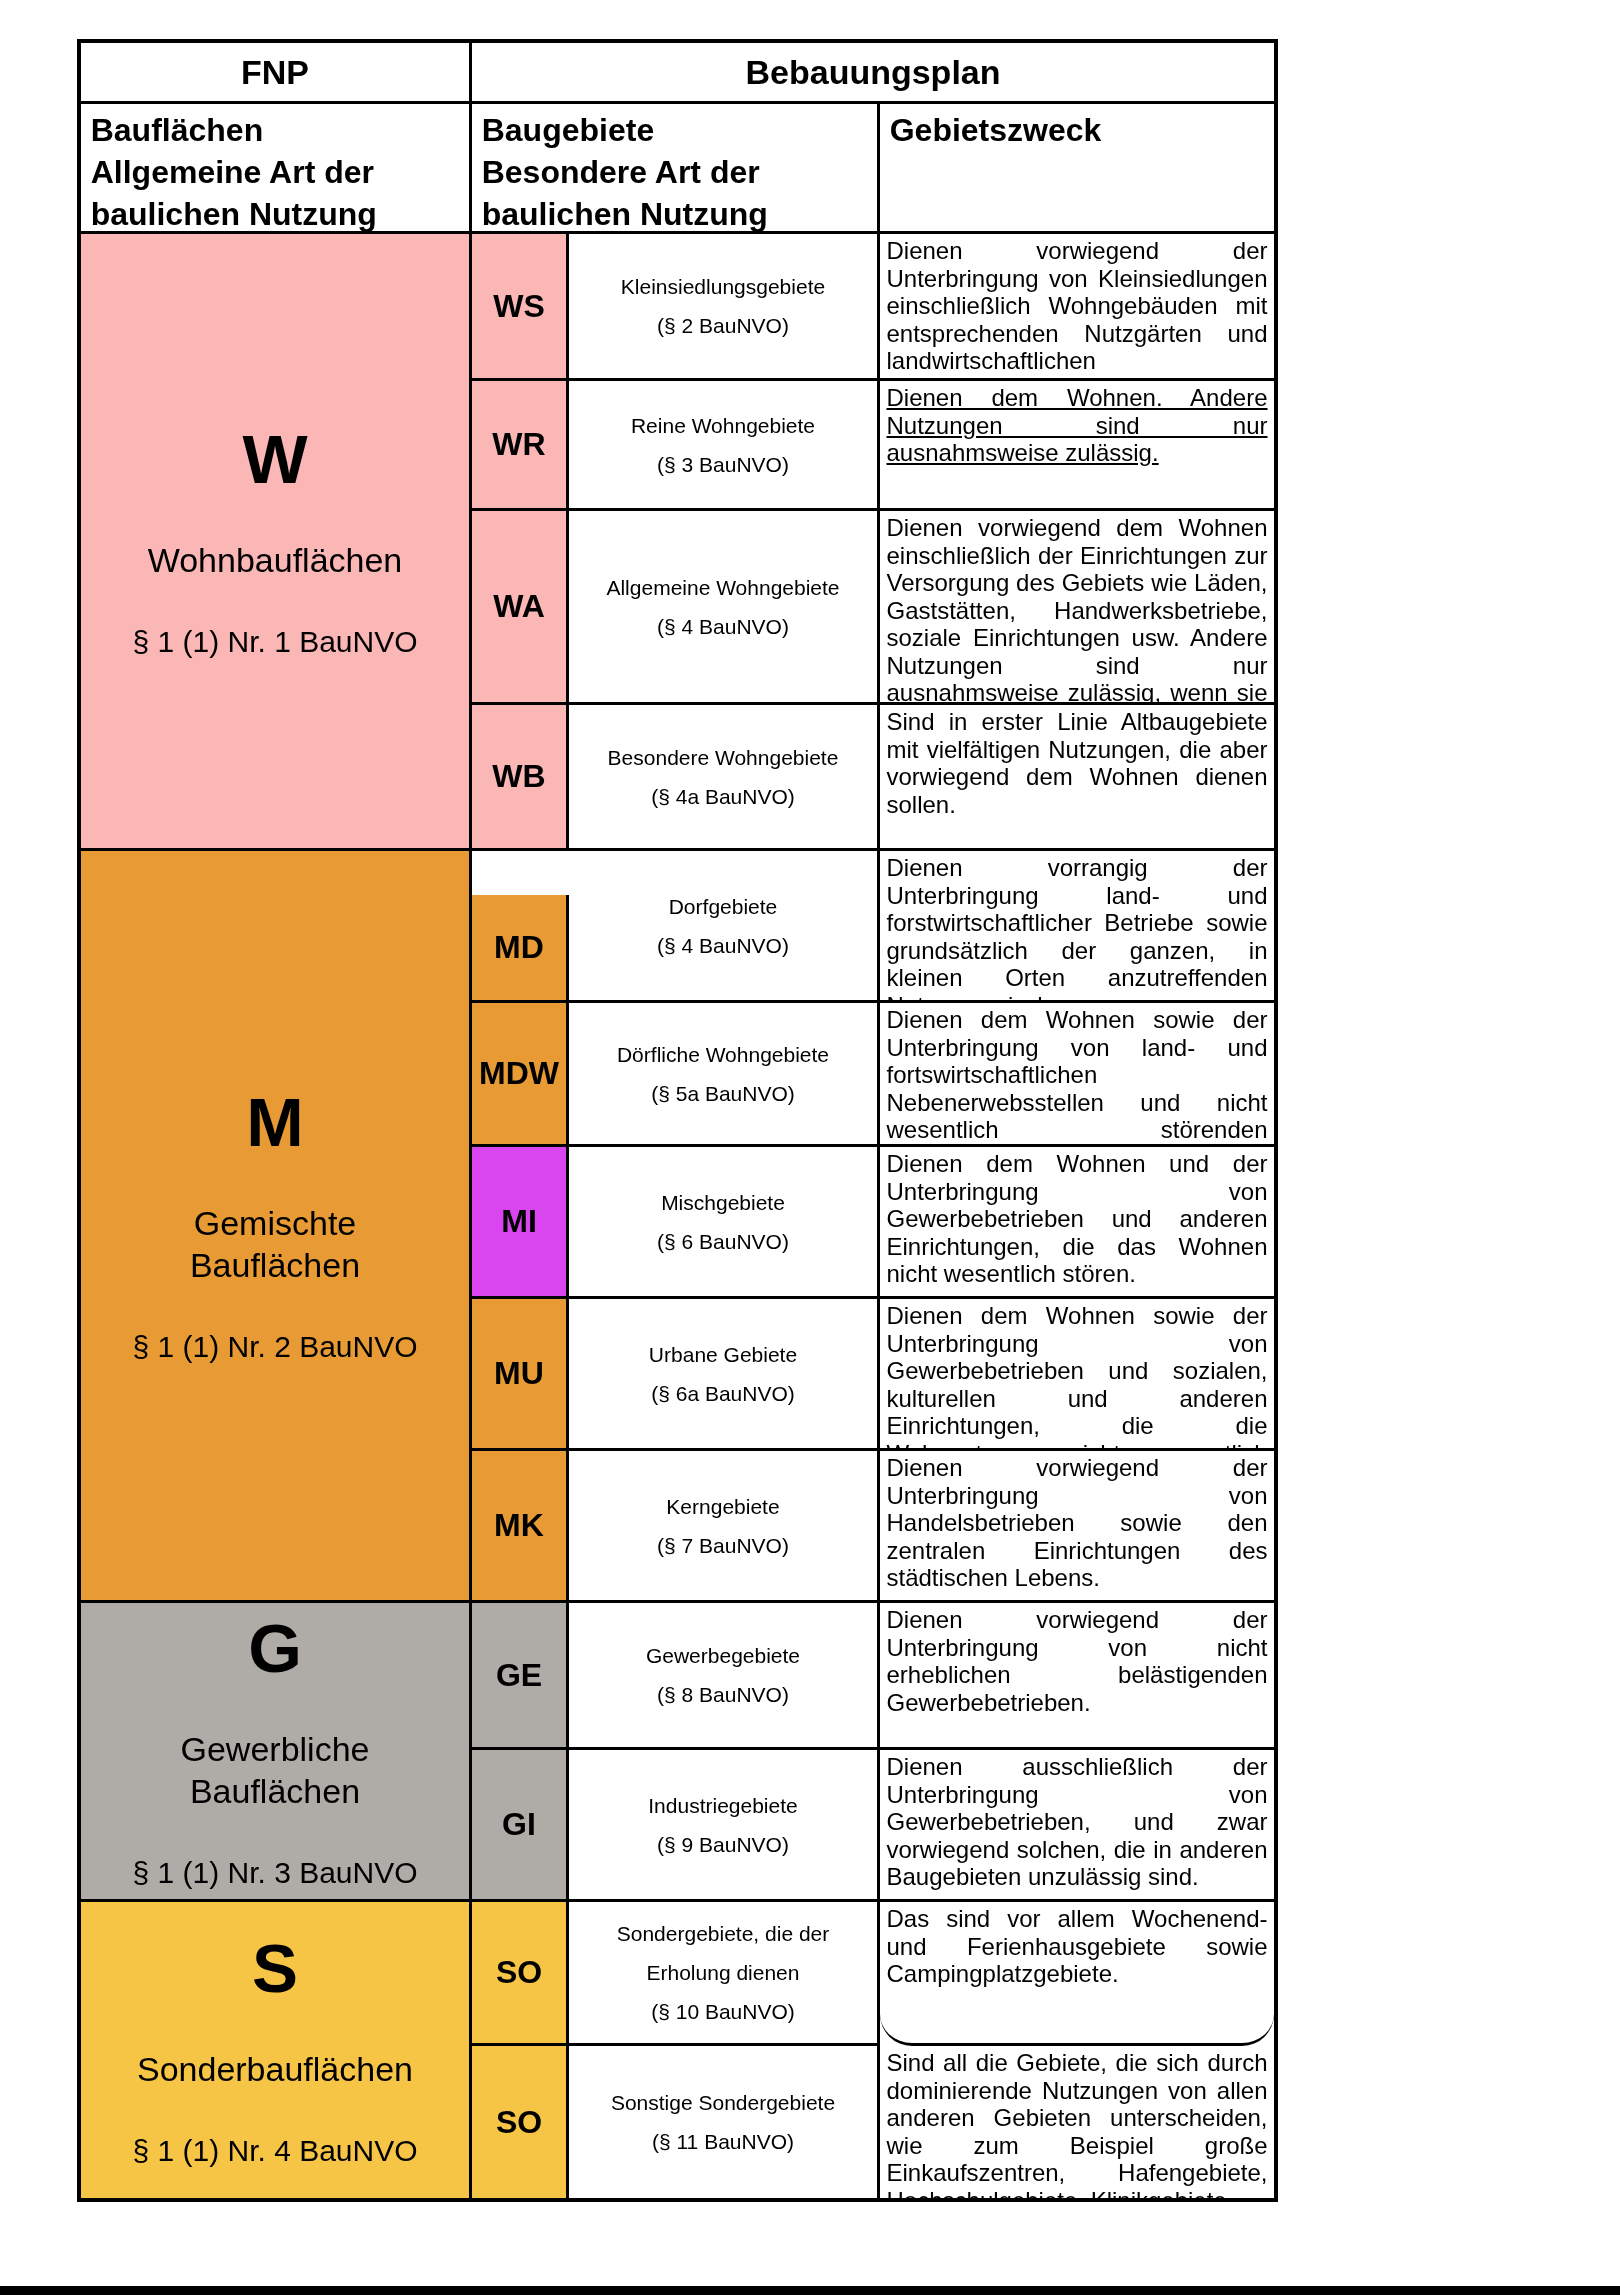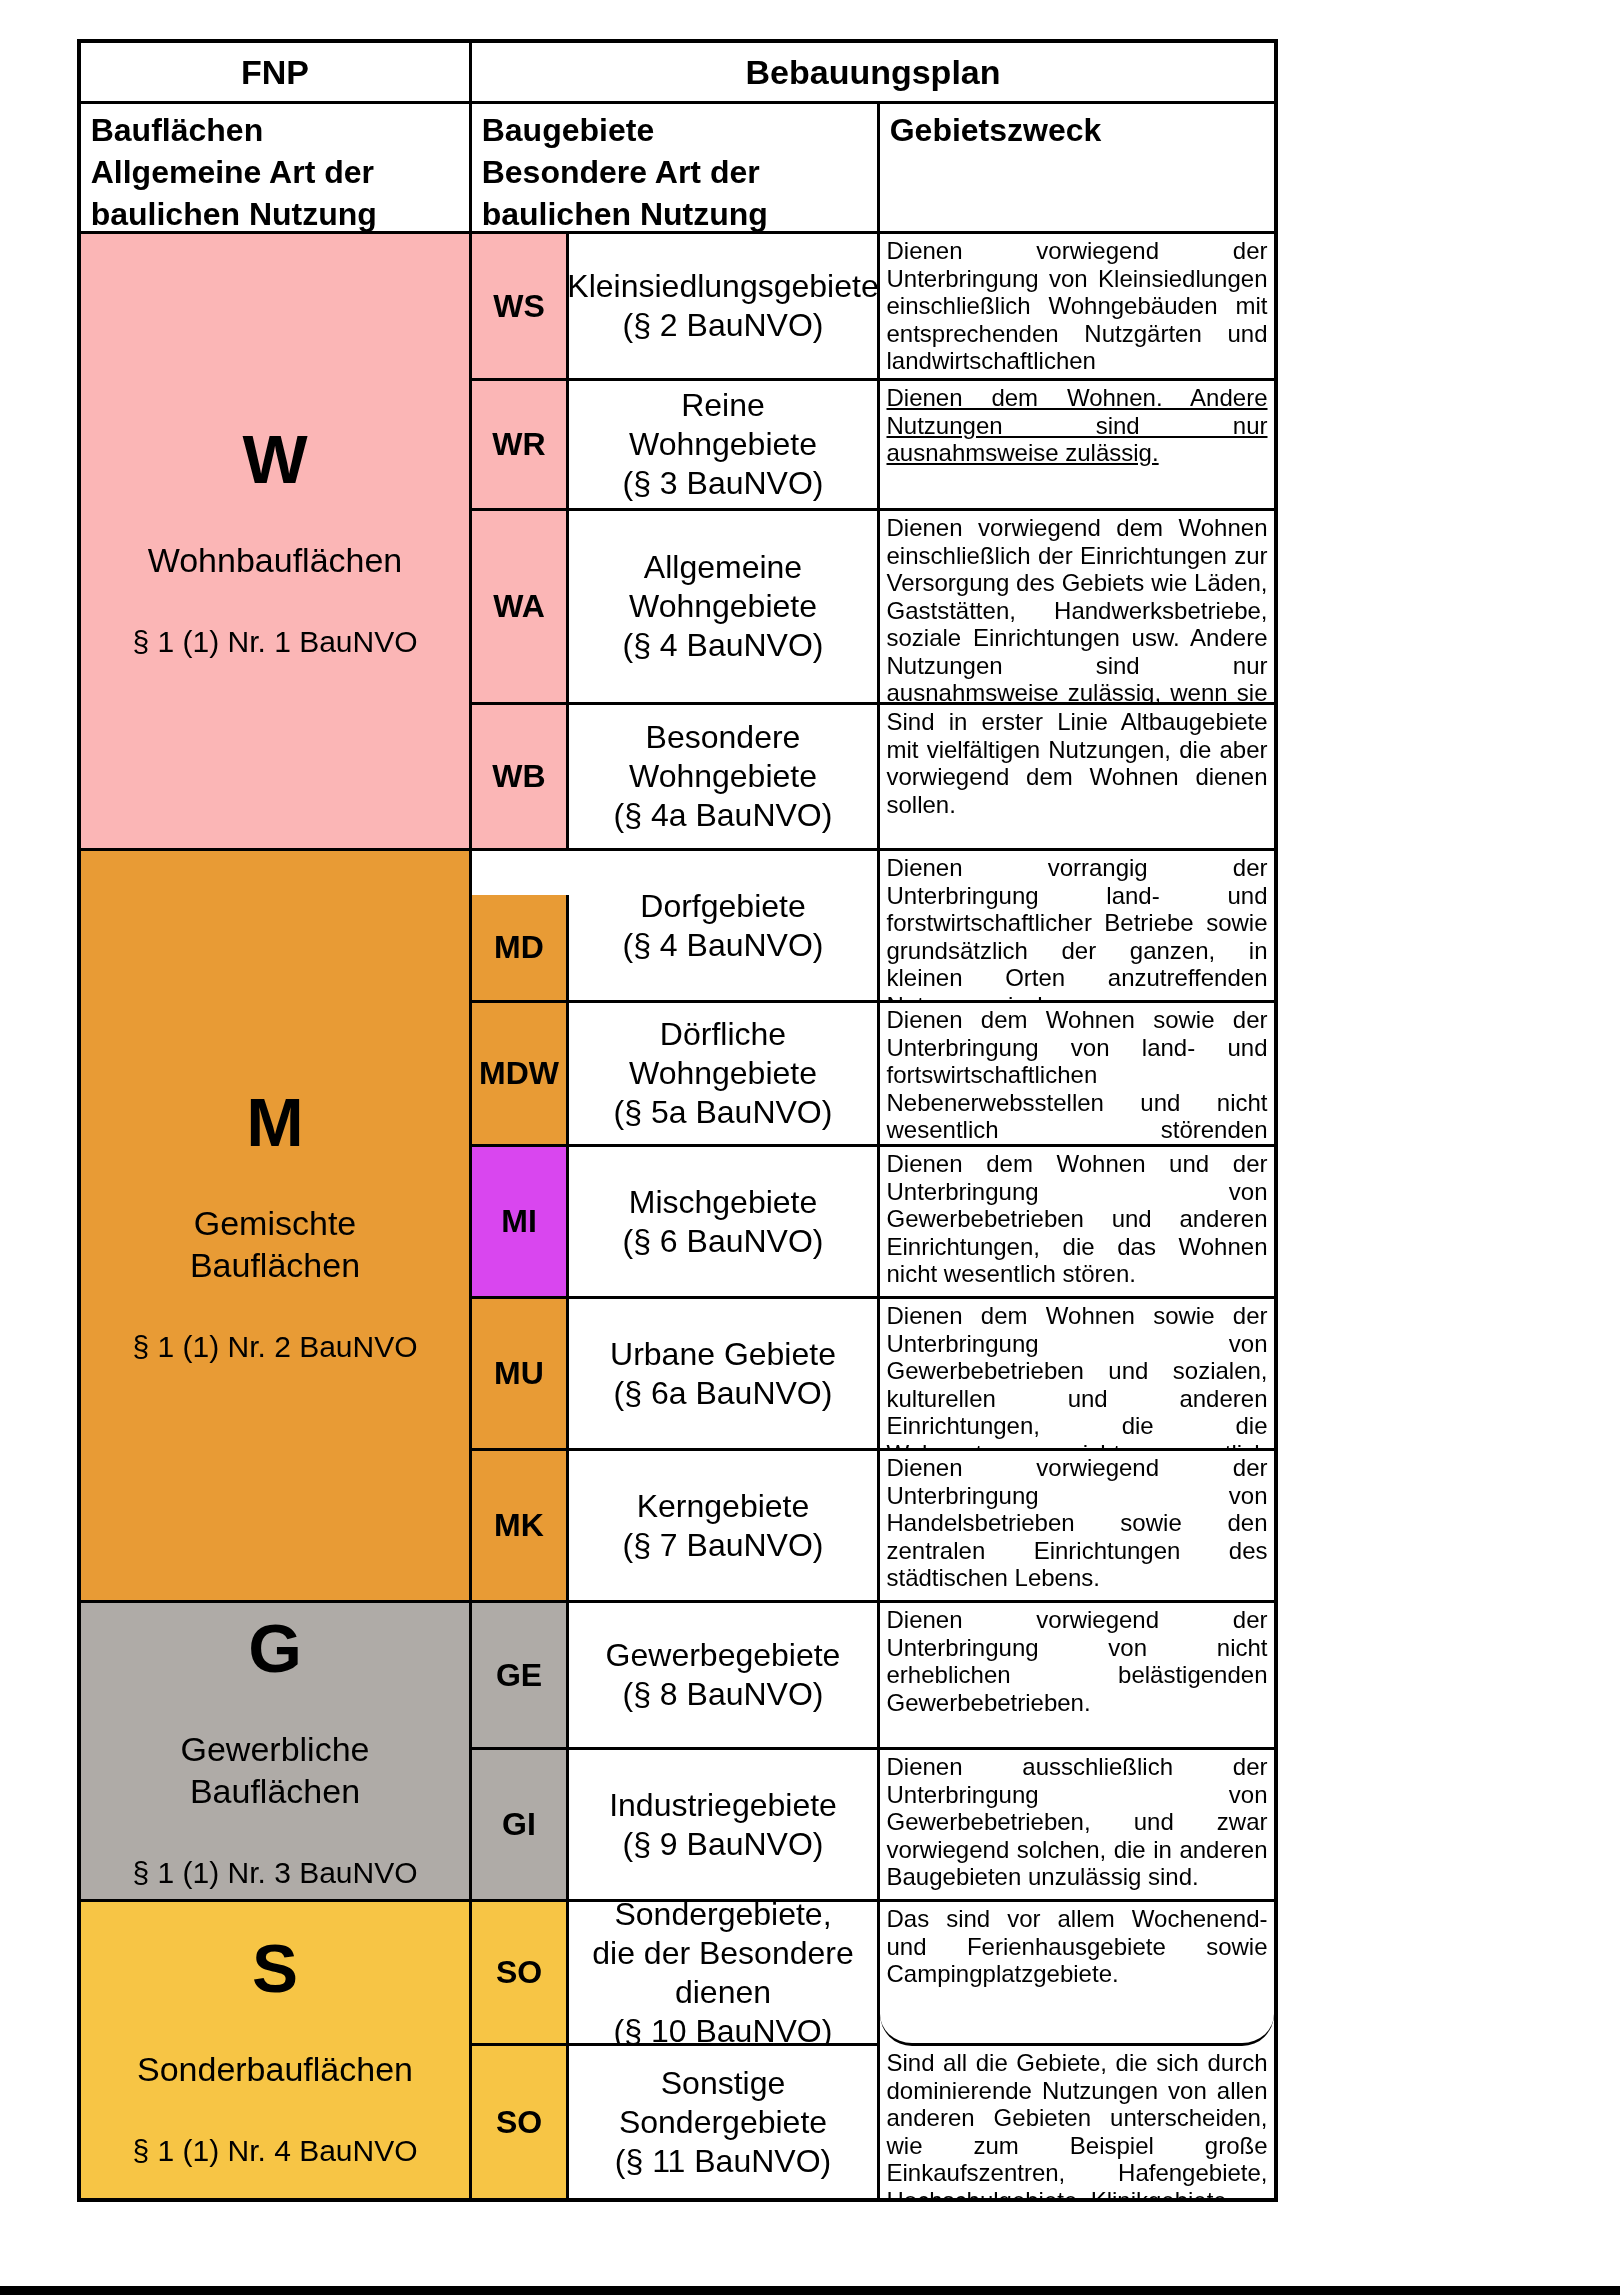--- a/index.html
+++ b/index.html
@@ -42,21 +42,21 @@
   }
   .group .letter { font-weight:bold; font-size:69px; line-height:69px; }
   .group .gname  { font-size:34px; line-height:42px; white-space:pre-line; }
   .group .gref   { font-size:30px; line-height:32px; }
   .code {
     display:flex; align-items:center; justify-content:center;
     font-weight:bold; font-size:32px;
   }
   .nameCell {
     display:flex; flex-direction:column; align-items:center; justify-content:center;
-    text-align:center; font-size:32px; line-height:39px; padding:0 22px;
+    text-align:center; font-size:21px; line-height:39px; padding:0 22px;
   }
   .purpose {
     font-size:24px; line-height:27.5px;
     padding:3.2px 6.5px 0 6.5px;
     text-align:justify;
   }
   .bottom-bar {
     position:absolute; left:0; top:2286px; width:1621px; height:9.7px;
     background:#000;
   }
@@ -158,21 +158,21 @@
       <div class="nline">(§ 9 BauNVO)</div>
     </div>
     <div class="cell purpose no-r" style="grid-column:4;grid-row:13;">Dienen ausschließlich der Unterbringung von Gewerbebetrieben, und zwar vorwiegend solchen, die in anderen Baugebieten unzulässig sind.</div>
     <div class="cell group no-b" style="grid-column:1;grid-row:14/span 2;background:#F7C545;">
       <div class="letter">S</div>
       <div class="gname">Sonderbauflächen</div>
       <div class="gref">§ 1 (1) Nr. 4 BauNVO</div>
     </div>
     <div class="cell code" style="grid-column:2;grid-row:14;background:#F7C545;">SO</div>
     <div class="cell nameCell" style="grid-column:3;grid-row:14;">
-      <div class="nline">Sondergebiete, die der Besondere dienen</div>
+      <div class="nline">Sondergebiete, die der Erholung dienen</div>
       <div class="nline">(§ 10 BauNVO)</div>
     </div>
     <div class="cell purpose no-r" style="grid-column:4;grid-row:14;border-radius:32px;">Das sind vor allem Wochenend- und Ferienhausgebiete sowie Campingplatzgebiete.</div>
     <div class="cell code no-b" style="grid-column:2;grid-row:15;background:#F7C545;">SO</div>
     <div class="cell nameCell no-b" style="grid-column:3;grid-row:15;">
       <div class="nline">Sonstige Sondergebiete</div>
       <div class="nline">(§ 11 BauNVO)</div>
     </div>
     <div class="cell purpose no-r no-b" style="grid-column:4;grid-row:15;">Sind all die Gebiete, die sich durch dominierende Nutzungen von allen anderen Gebieten unterscheiden, wie zum Beispiel große Einkaufszentren, Hafengebiete, Hochschulgebiete, Klinikgebiete.</div>
   </div>

